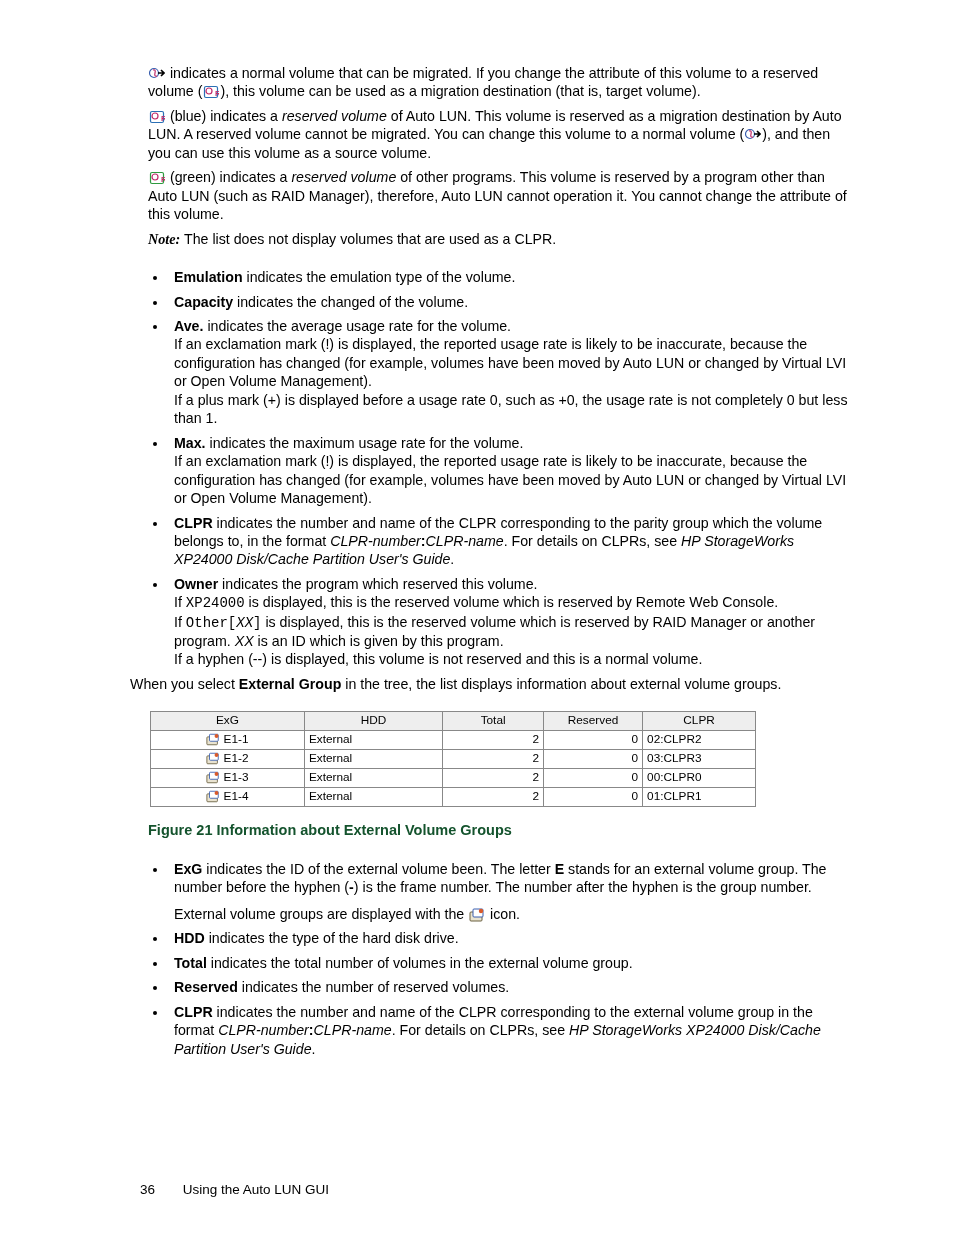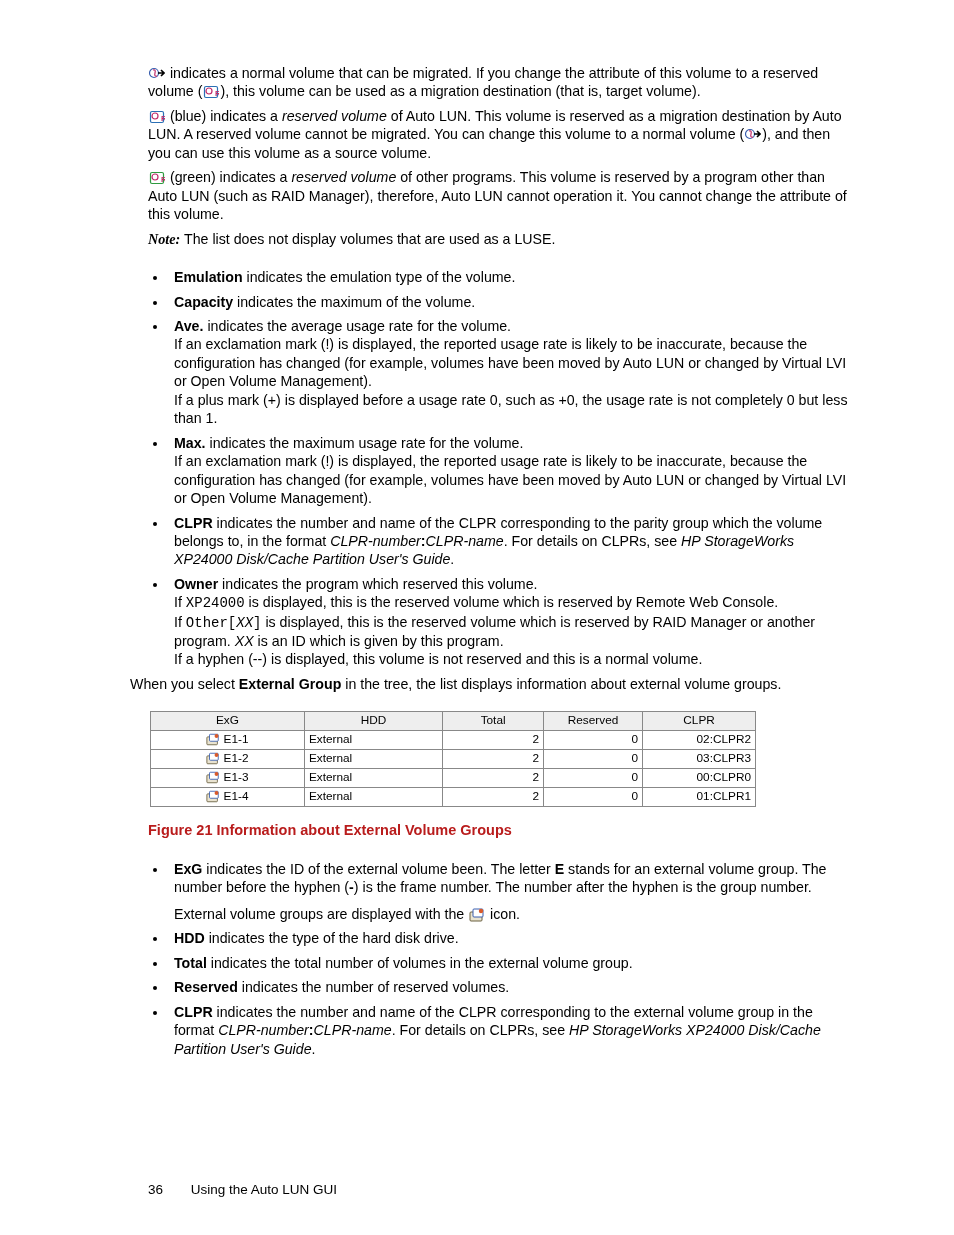--- a/index.html
+++ b/index.html
@@ -25,45 +25,45 @@
     width: 16px;
     height: 14px;
     margin: 0 1px;
   }
   .bold { font-weight: bold; }
   .italic { font-style: italic; }
   .bolditalic { font-weight: bold; font-style: italic; font-family: Liberation Serif, serif; }
   .mono { font-family: "Courier New", monospace; font-size: 14px; }
   ul.bulleted { list-style: disc; padding-left: 20px; margin: 20px 0 6px 0; }
   ul.bulleted > li { margin: 0 0 6px 0; padding-left: 6px; }
-  .fig-caption { color: #b91c1c; font-weight: bold; font-size: 14.5px; margin: 14px 0 8px 0; }
+  .fig-caption { color: #14532d; font-weight: bold; font-size: 14.5px; margin: 14px 0 8px 0; }
   table.ext {
     border-collapse: collapse;
     width: 606px;
     margin: 18px 0 6px 2px;
     font-family: Tahoma, Arial, sans-serif;
     font-size: 11.8px;
     background: #fff;
   }
   table.ext th, table.ext td {
     border: 1px solid #888;
     padding: 1px 4px;
     height: 16px;
   }
   table.ext th { font-weight: normal; background: #eee; text-align: center; }
   .col-exg { width: 160px; }
   .col-hdd { width: 140px; }
   .col-total { width: 100px; text-align: right;}
   .col-res { width: 95px; text-align: right;}
-  .col-clpr { width: 110px; text-align: right;}
+  .col-clpr { width: 110px; text-align: left;}
   td .row-icon { vertical-align: -3px; }
   .footer {
     position: absolute;
     bottom: 36px;
-    left: 148px;
+    left: 140px;
     font-size: 13.5px;
   }
   .footer .pnum { margin-right: 24px; }
   .td-exg { text-align: center; padding-left: 6px; }
 </style>
 </head>
 <body>
 
 <div class="page">
 
@@ -103,26 +103,26 @@
     <span class="icon">
       <svg width="16" height="14" viewBox="0 0 16 14">
           <rect x="1.5" y="1.5" width="13" height="11" rx="1.5" fill="#fff" stroke="#2f9a3f" stroke-width="1.2"></rect>
           <circle cx="6" cy="6" r="3" fill="none" stroke="#c02a6a" stroke-width="1.2"></circle>
           <text x="12" y="11" font-size="8" font-weight="bold" fill="#c02a6a">R</text>
         </svg>
     </span><span> (green) indicates a </span><span class="italic">reserved volume</span><span> of other programs.  This volume is reserved by a program other than Auto LUN (such as RAID Manager), therefore, Auto LUN cannot operation it.  You cannot change the attribute of this volume.</span>
   </div>
 
   <div class="para-block">
-    <span class="bolditalic">Note:</span><span>  The list does not display volumes that are used as a LUSE.</span>
+    <span class="bolditalic">Note:</span><span>  The list does not display volumes that are used as a CLPR.</span>
   </div>
 
   <ul class="bulleted">
     <li><span class="bold">Emulation</span><span> indicates the emulation type of the volume.</span></li>
-    <li><span class="bold">Capacity</span><span> indicates the maximum of the volume.</span></li>
+    <li><span class="bold">Capacity</span><span> indicates the changed of the volume.</span></li>
     <li>
       <span class="bold">Ave.</span><span>  indicates the average usage rate for the volume.</span><br>
       <span>If an exclamation mark (!) is displayed, the reported usage rate is likely to be inaccurate, because the configuration has changed (for example, volumes have been moved by Auto LUN or changed by Virtual LVI or Open Volume Management).</span><br>
       <span>If a plus mark (+) is displayed before a usage rate 0, such as +0, the usage rate is not completely 0 but less than 1.</span>
     </li>
     <li>
       <span class="bold">Max.</span><span>  indicates the maximum usage rate for the volume.</span><br>
       <span>If an exclamation mark (!) is displayed, the reported usage rate is likely to be inaccurate, because the configuration has changed (for example, volumes have been moved by Auto LUN or changed by Virtual LVI or Open Volume Management).</span>
     </li>
     <li>

